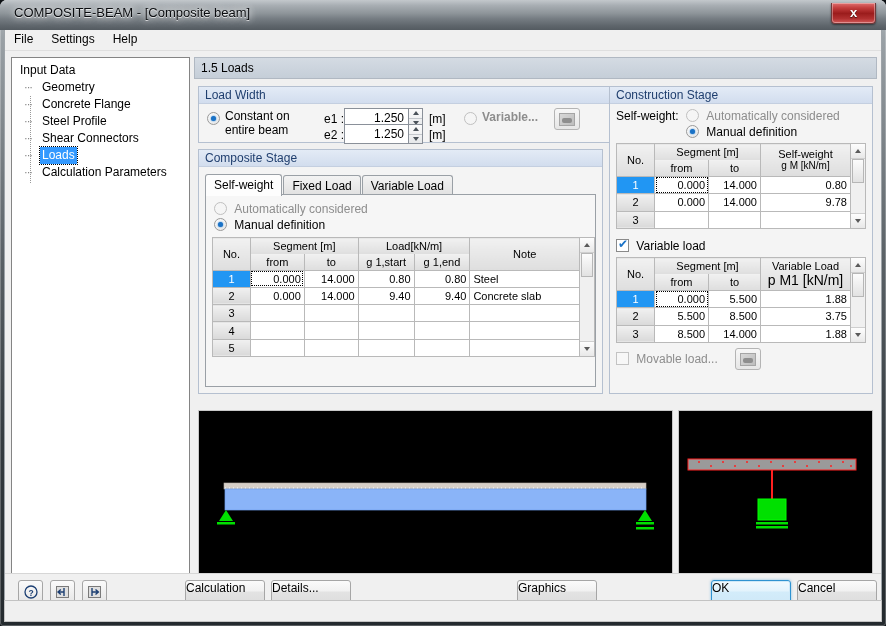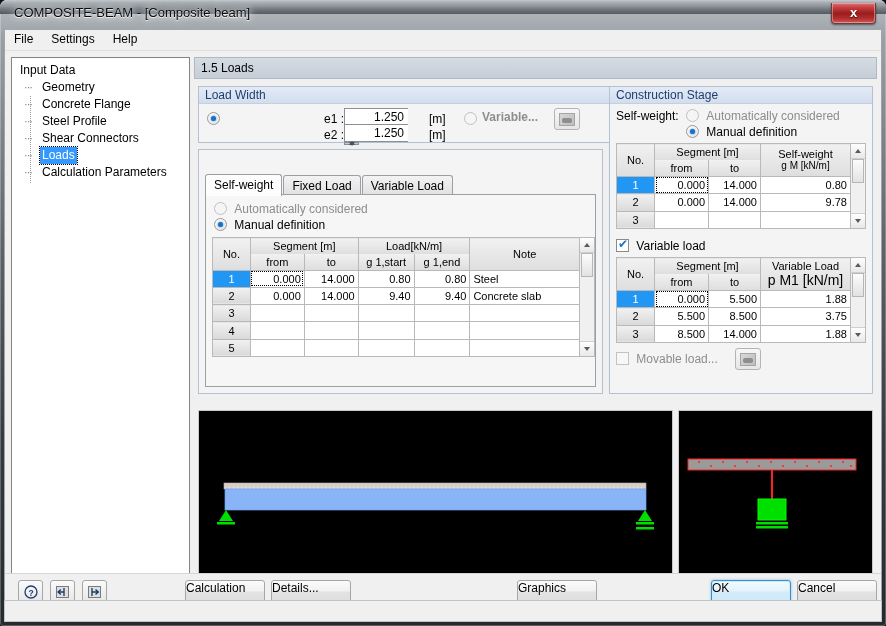--- a/index.html
+++ b/index.html
@@ -24,21 +24,21 @@
     position:absolute; left:0; top:0; width:886px; height:626px;
     border-radius:7px 7px 3px 3px;
     background:
       linear-gradient(180deg, rgba(255,255,255,.55) 0px, rgba(255,255,255,.12) 2px, rgba(255,255,255,0) 10px),
       linear-gradient(180deg,#b9bec2 0%,#9aa1a6 6%,#5c6368 40%,#353c41 70%,#242a2e 100%);
     box-shadow: inset 0 0 0 1px rgba(255,255,255,.25);
   }
 
   
   .titlebar {
-    position:absolute; left:0; top:0; width:886px; height:14px;
+    position:absolute; left:0; top:0; width:886px; height:30px;
     border-radius:7px 7px 0 0;
     background: linear-gradient(180deg,#c3c8cc 0%, #a8aeb3 18%, #8d9499 45%, #767d83 62%, #5f666c 85%, #545b61 100%);
   }
   .title-text {
     position:absolute; left:14px; top:5px;
     font-size:13px; color:#0b0d10;
     text-shadow: 0 0 6px rgba(255,255,255,.95), 0 0 12px rgba(255,255,255,.8), 0 1px 0 rgba(255,255,255,.7);
     white-space:nowrap;
   }
   .close-btn {
@@ -149,21 +149,21 @@
   .chk.on::after {
     content:"\2714"; position:absolute; left:1px; top:-3px;
     font-size:12px; color:#1a72c6; line-height:14px;
   }
   .chk.dim { border-color:#c3c3c3; background:#f7f7f7; }
 
   .lbl-txt { font-size:12px; vertical-align:middle; margin-left:4px; }
   .lbl-dim { color:#8d8d8d; }
 
   
-  .spin { position:absolute; display:flex; height:20px;flex-direction:column; }
+  .spin { position:absolute; display:flex; height:20px; }
   .spin input {
     width:64px; height:20px; border:1px solid #8a9099; border-right:none;
     text-align:right; padding-right:4px; font-family:"Liberation Sans",sans-serif;
     font-size:12px; background:#fff; outline:none;
   }
   .spin .arrows {
     width:15px; height:20px; border:1px solid #8a9099;
     background: linear-gradient(180deg,#fbfbfb,#e6e8ea);
     display:flex; flex-direction:column;
   }
@@ -351,20 +351,21 @@
     <div class="content">
 
       <div class="page-title">1.5 Loads</div>
 
       <div class="group" style="left:4px; top:29px; width:439px; height:57px;">
         <div class="group-title">Load Width</div>
 
         <div style="position:absolute; left:8px; top:24px; width:14px;">
           <span class="radio on"></span>
         </div>
+        <div style="position:absolute; left:26px; top:22px; width:86px; line-height:14px; font-size:12px;">Constant on entire beam</div>
 
         <div style="position:absolute; left:125px; top:25px; font-size:12px;">e1 :</div>
         <div class="spin" style="left:145px; top:21px;">
           <input type="text" value="1.250" style="">
           <div class="arrows">
             <div></div>
             <div></div>
           </div>
         </div>
         <div style="position:absolute; left:230px; top:25px; font-size:12px;">[m]</div>
@@ -383,20 +384,21 @@
           <span class="radio dim"></span>
         </div>
         <div style="position:absolute; left:283px; top:23px; font-size:12px;font-weight:bold;" class="lbl-dim">Variable...</div>
 
         <div class="icon-btn" style="left:355px; top:21px;">
           <span class="glyph"></span>
         </div>
       </div>
 
       <div class="group" style="left:4px; top:92px; width:405px; height:245px;">
+        <div class="group-title">Composite Stage</div>
 
         <div class="tabstrip">
           <div class="tab active">Self-weight</div>
           <div class="tab">Fixed Load</div>
           <div class="tab">Variable Load</div>
         </div>
 
         <div class="tabpanel">
           <div style="position:absolute; left:8px; top:6px;">
             <span class="radio dim"></span>

